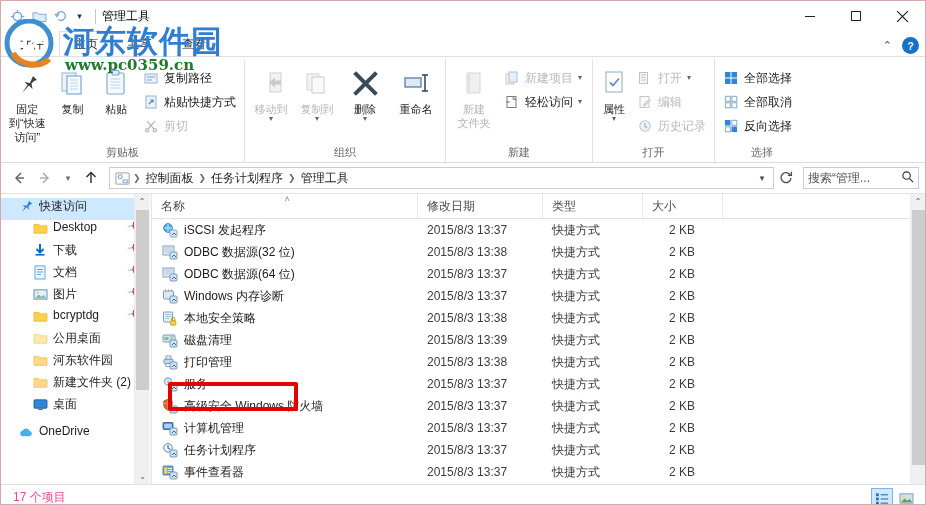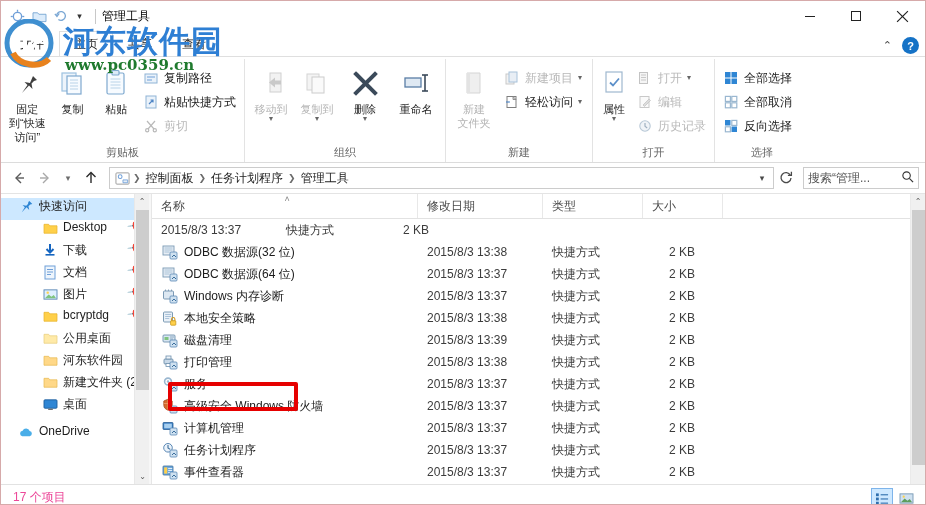--- a/index.html
+++ b/index.html
@@ -161,21 +161,21 @@
     background: #ffffff;
     overflow: hidden;
   }
   .navlist { padding-top: 4px; }
   .navitem {
     height: 22px; display: flex; align-items: flex-start;
     font-size: 12px; color: #1d1d1d;
     padding-right: 6px;
   }
   .navitem.root { padding-left: 16px; font-weight: normal; }
-  .navitem.child { padding-left: 40px; }
+  .navitem.child { padding-left: 30px; }
   .navitem.sel { background: #cde8ff; }
   .nav-ico { width: 18px; height: 16px; display: flex; align-items: center; justify-content: center; margin-right: 4px; }
   .nav-label { flex: 1; white-space: nowrap; overflow: hidden; }
   .pin { font-size: 11px; color: #8a8a8a; transform: rotate(40deg); }
   .navscroll {
     position: absolute; right: 0; top: 0;
     width: 15px; height: 290px;
     background: #f0f0f0;
     border-left: 1px solid #e8e8e8;
   }
@@ -799,20 +799,31 @@
           <span>类型</span>
         </div>
         <div class="ch" style="width:80px">
           <span>大小</span>
         </div>
       </div>
 
       <div class="rows">
 
         <div class="row">
+          <div class="cell-name" style="width:266px">
+            <span class="file-ico">
+              <svg width="16" height="16" viewBox="0 0 16 16">
+                  <circle cx="6" cy="6" r="4.4" fill="#4aaee8" stroke="#2a7fb8" stroke-width="0.8"></circle>
+                  <path d="M2 6h8M6 2v8" stroke="#fff" stroke-width="0.7"></path>
+                  <rect x="8" y="8" width="7" height="7" rx="1" fill="#d8e6f2" stroke="#7a9ab5" stroke-width="0.8"></rect>
+                  <path d="M10 13l2-2 2 2" fill="none" stroke="#3b6e9c" stroke-width="1"></path>
+                </svg>
+            </span>
+            <span>iSCSI 发起程序</span>
+          </div>
           <div class="cell" style="width:125px">2015/8/3 13:37</div>
           <div class="cell" style="width:100px">快捷方式</div>
           <div class="cell size" style="width:80px">2 KB</div>
         </div>
 
         <div class="row">
           <div class="cell-name" style="width:266px">
             <span class="file-ico">
               <svg width="16" height="16" viewBox="0 0 16 16">
                   <rect x="1" y="2" width="11" height="9" fill="#e8eef5" stroke="#7a9ab5" stroke-width="0.9"></rect>

